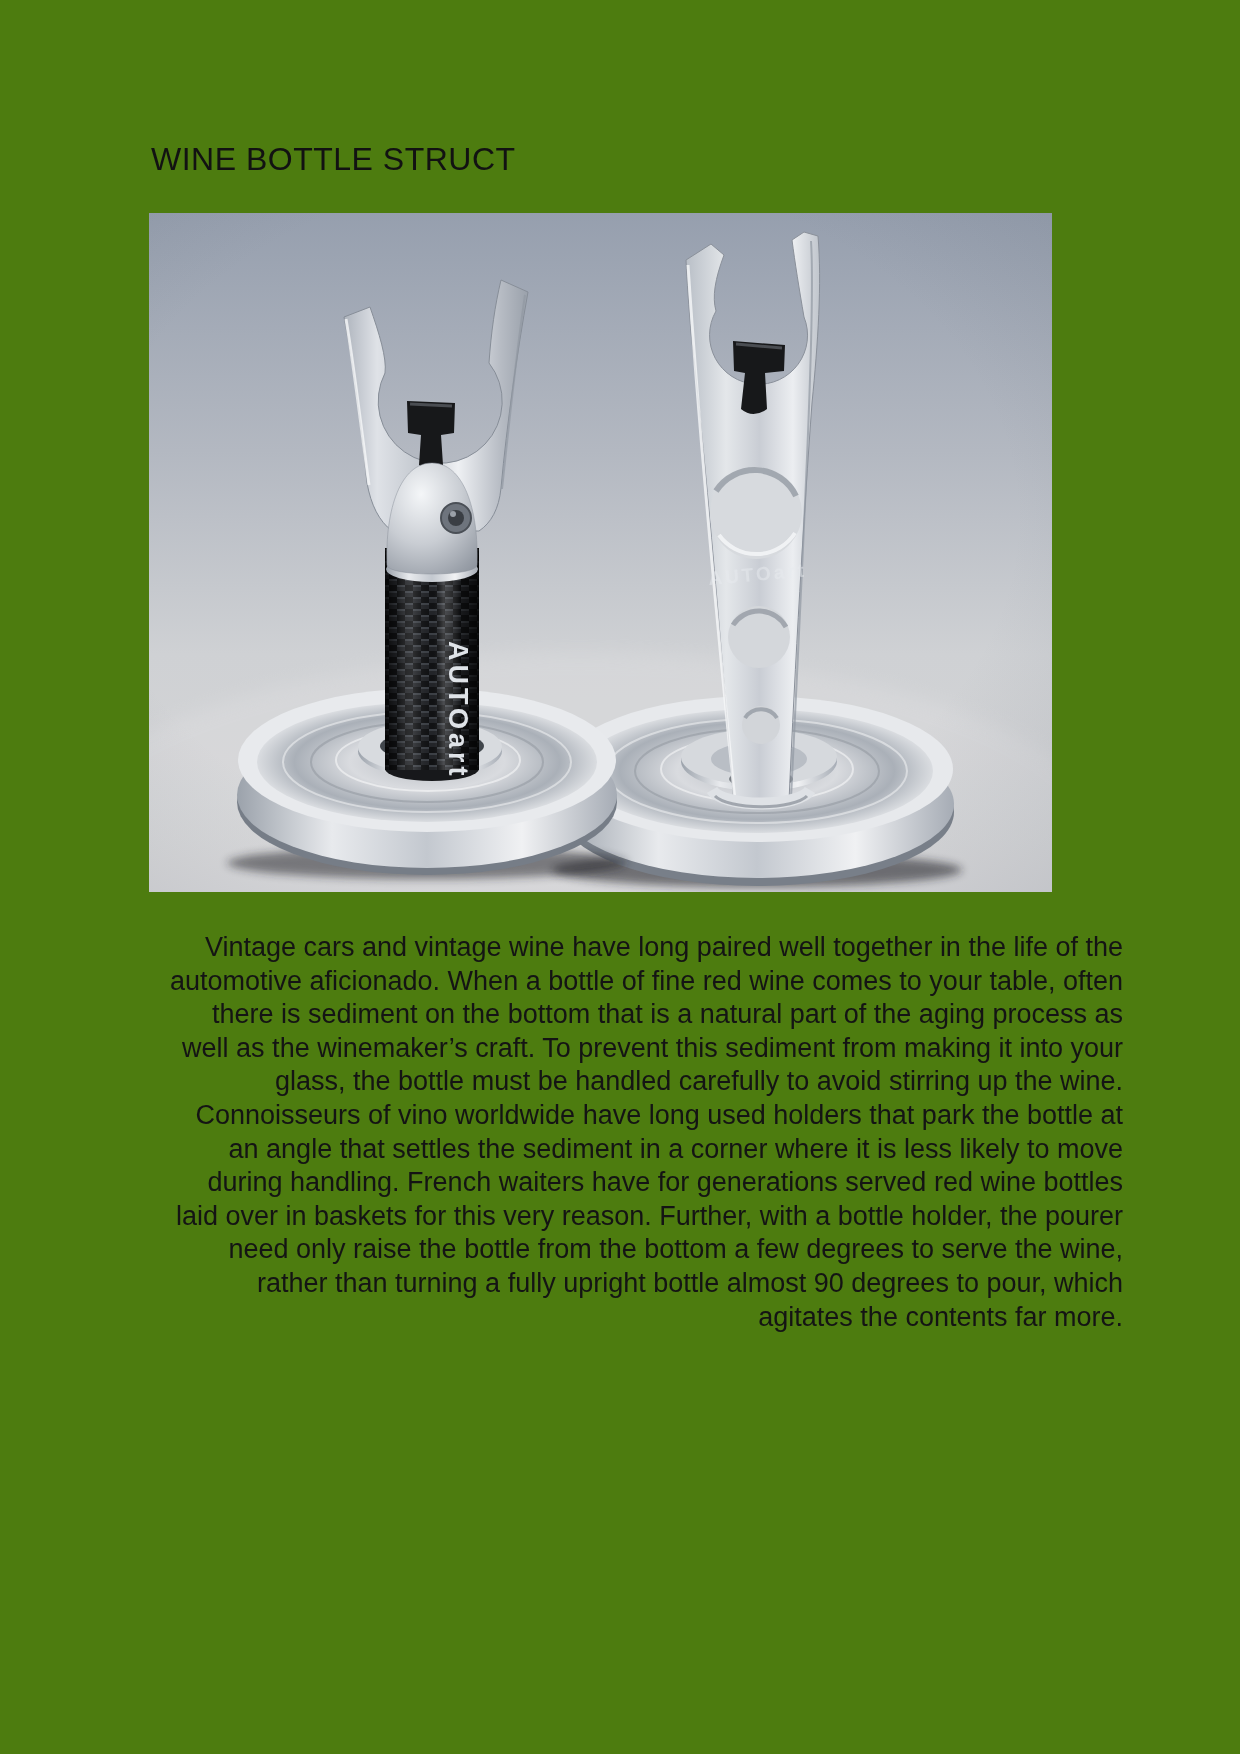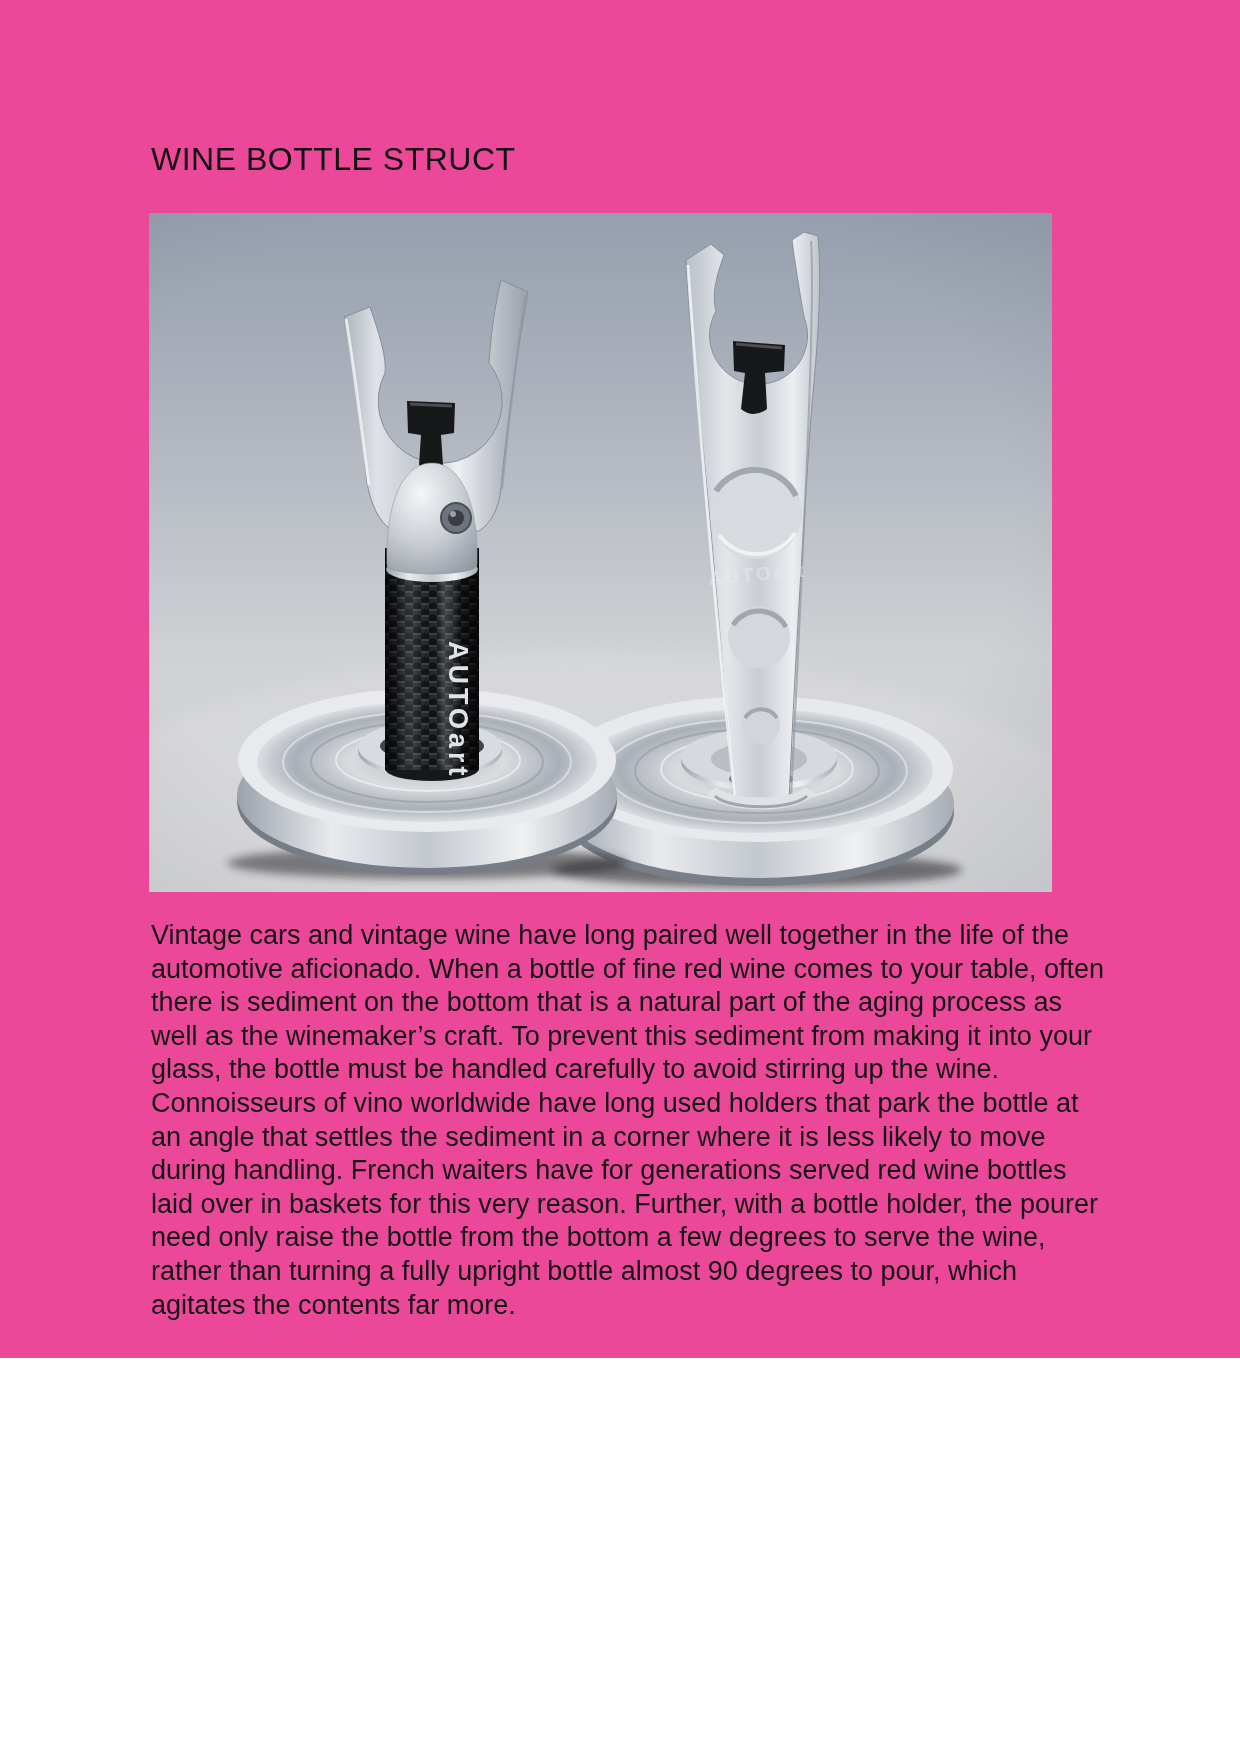--- a/index.html
+++ b/index.html
@@ -1,22 +1,23 @@
 <!DOCTYPE html>
 <html><head>
 <meta charset="utf-8">
 <style>
   html,body { margin:0; padding:0; background:#ffffff; }
   .page {
     position:relative;
-    width:1240px; height:1358px;
-    background:#ec4899;
+    width:1240px; height:1754px;
+    background:#4d7c0f;
     font-family:"Liberation Sans", sans-serif;
     color:#111111;
     overflow:hidden;
+    text-align:right;
   }
   .doc-title {
     position:absolute;
     left:151px; top:141px;
     margin:0;
     font-size:32px;
     font-weight:400;
     letter-spacing:0.5px;
     color:#121212;
     white-space:nowrap;
@@ -24,21 +25,21 @@
   .photo {
     position:absolute;
     left:149px; top:213px;
     width:903px; height:679px;
     display:block;
   }
   .body-text {
     position:absolute;
     left:151px; top:919px;
     width:960px;
-    margin:0;
+    margin:12px;
     font-size:27px;
     line-height:33.6px;
     color:#141414;
   }
 </style>
 </head>
 <body>
 
 <div class="page">
 

